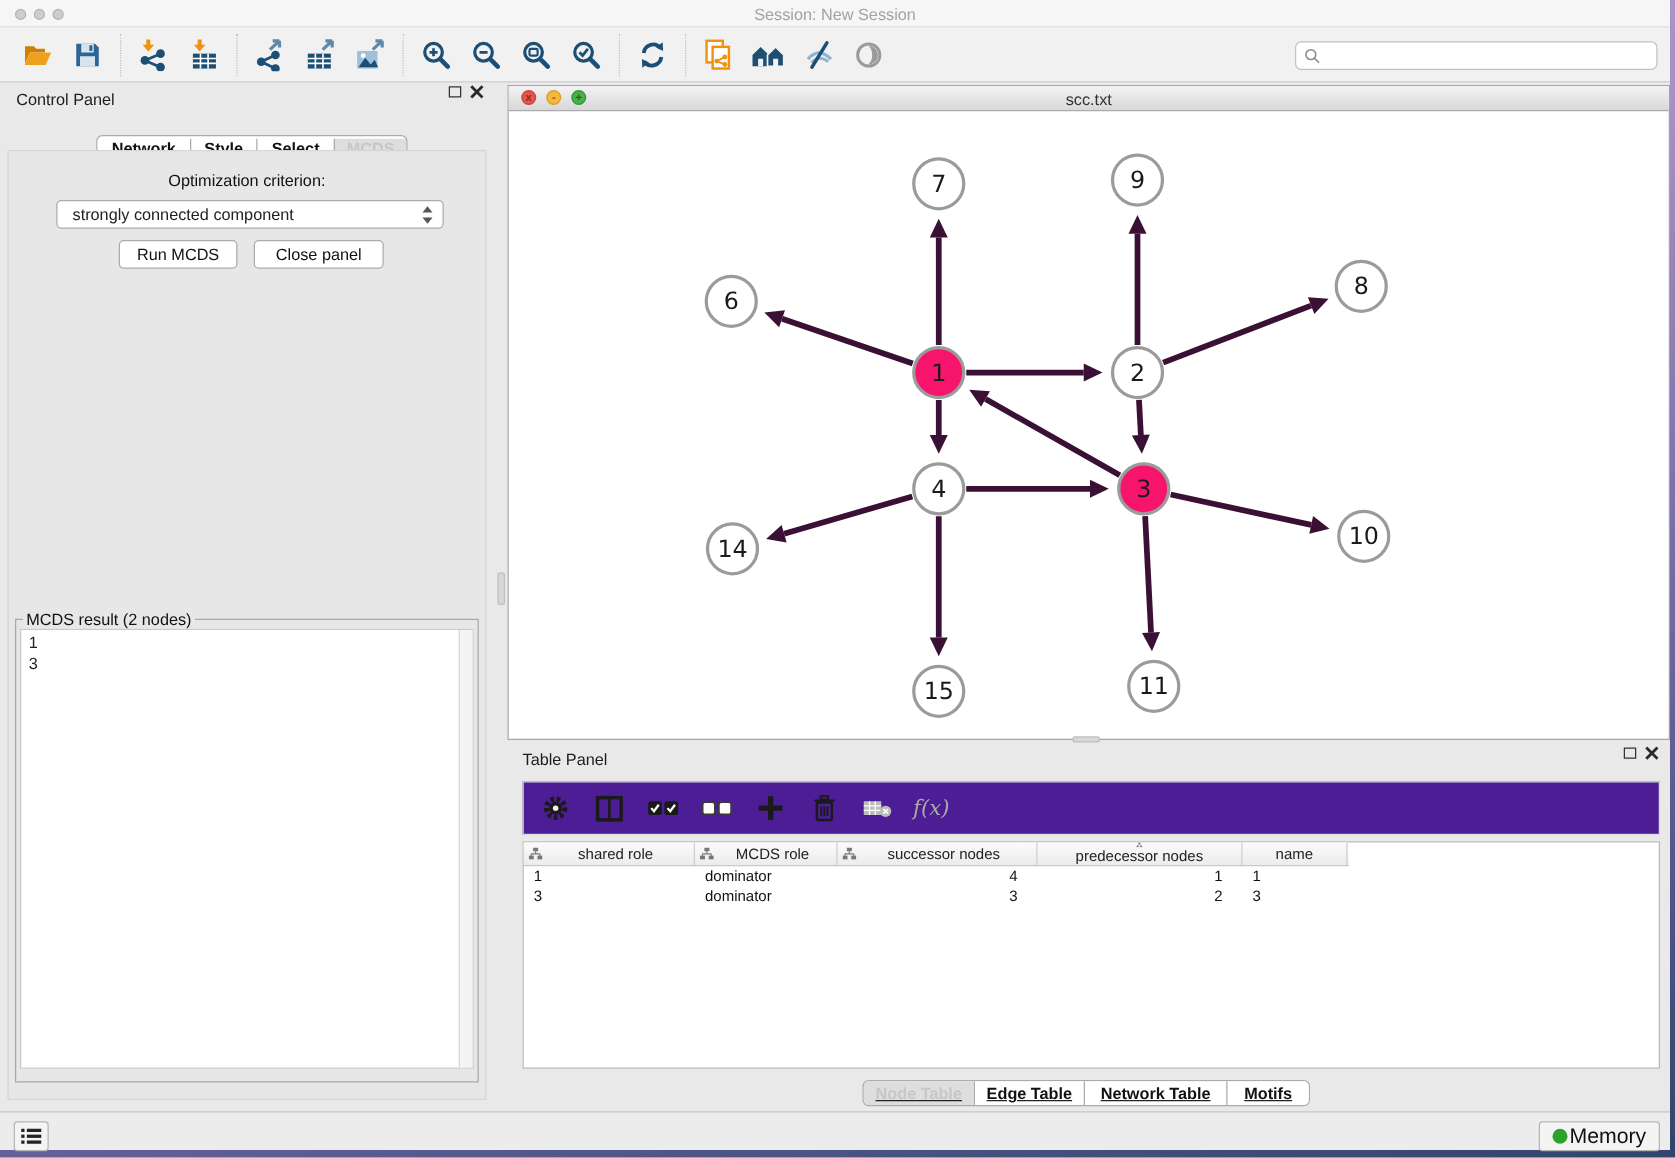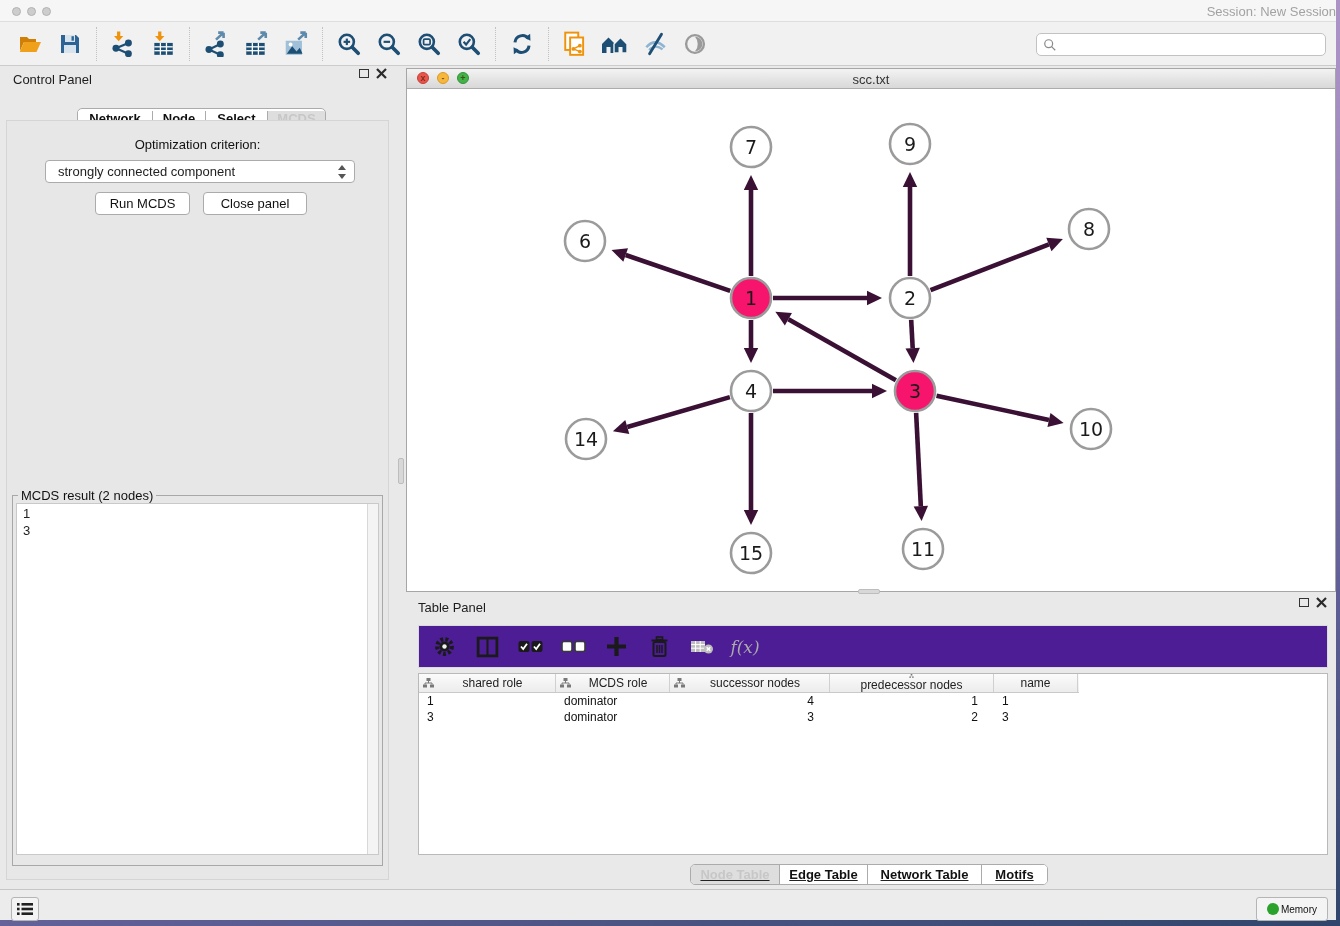--- a/index.html
+++ b/index.html
@@ -8,21 +8,21 @@
     font-family:"Liberation Sans", sans-serif;
     background:linear-gradient(165deg,#C2A5D1 0%,#A78FC4 35%,#5E5E94 75%,#30456B 100%);
     position:relative; overflow:hidden; font-size:13px; color:#222;
   }
   .abs { position:absolute; }
   
   .app-window { left:0; top:6; width:1336px; height:920px; background:#E9E9E9; }
   .titlebar { left:0; top:0; width:100%; height:22px; background:#F6F6F6; border-bottom:1px solid #DDD; }
   .tl { width:9px; height:9px; border-radius:50%; top:7px; }
   .tl-gray { background:#CDCDCD; border:1px solid #B3B3B3; }
-  .win-title { width:100%; text-align:right; top:4px; color:#A2A2A2; font-size:13px; }
+  .win-title { width:100%; text-align:center; top:4px; color:#A2A2A2; font-size:13px; }
   
   .toolbar { left:0; top:22px; width:100%; height:44px; background:#F1F1F1; border-bottom:1px solid #CCC;
              display:flex; align-items:center; padding-left:10px; }
   .tb-btn { width:40px; height:36px; display:flex; align-items:center; justify-content:center; }
   .tb-sep { width:1px; height:34px; border-left:1px dotted #C2C2C2; margin:0 6px; }
   .searchbox { right:10px; top:11px; width:290px; height:23px; background:#FFF; border:1px solid #C2C2C2;
                border-radius:5px; display:flex; align-items:center; padding-left:6px; }
   .searchbox input { border:none; outline:none; flex:1; height:18px; font-size:12px; background:transparent; }
   
   .cp-title { left:13px; top:72px; font-size:13px; color:#1d1d1d; }
@@ -72,21 +72,21 @@
   .th .lbl { flex:1; text-align:center; }
   .tr { display:flex; height:16px; }
   .td { font-size:12px; color:#111; display:flex; align-items:center; }
   
   .bottom-tabs { left:690px; top:864px;text-decoration:underline; }
   
   .statusbar { left:0; top:889px; width:1336px; height:31px; background:#ECECEC; border-top:1px solid #C6C6C6; }
   .sq-btn { width:28px; height:24px; background:#F4F4F4; border:1px solid #B5B5B5; border-radius:3px;
             display:flex; align-items:center; justify-content:center; }
   .mem-btn { right:8px; top:7px; height:24px; padding:0 10px; background:#F4F4F4; border:1px solid #B5B5B5;
-             border-radius:3px; display:flex; align-items:center; gap:2px; font-size:10px; color:#111; }
+             border-radius:3px; display:flex; align-items:center; gap:2px; font-size:17px; color:#111; }
   .mem-dot { width:12px; height:12px; border-radius:50%; background:#2BA22B; }
   .grip-v { left:398px; top:458px; width:6px; height:26px; background:#D8D8D8; border:1px solid #BDBDBD; border-radius:2px; }
   .grip-h { left:858px; top:589px; width:22px; height:5px; background:#D8D8D8; border:1px solid #BDBDBD; border-radius:2px; }
 </style>
 </head>
 <body>
 
 <div class="abs app-window">
 
   <div class="abs titlebar">
@@ -265,21 +265,21 @@
     <span class="float-box"></span>
     <svg width="11" height="11" viewBox="0 0 11 11">
       <g stroke="#2A2A2A" stroke-width="2.2">
           <line x1="1" y1="1" x2="10" y2="10"></line>
           <line x1="10" y1="1" x2="1" y2="10"></line>
         </g>
     </svg>
   </div>
   <div class="abs seg" style="left:77px; top:108px;align-items:center;" id="cp-tabs">
       <span style="width: 74px;">Network</span>
-      <span style="width: 53px;">Node</span>
+      <span style="width: 53px;">Style</span>
       <span style="width: 62px;">Select</span>
       <span class="active" style="width: 58px;">MCDS</span>
     </div>
 
   <div class="abs cp-body">
     <div class="abs opt-label">Optimization criterion:</div>
     <div class="abs selectbox">
       <span class="val">strongly connected component</span>
       <span class="stepper"></span>
     </div>

